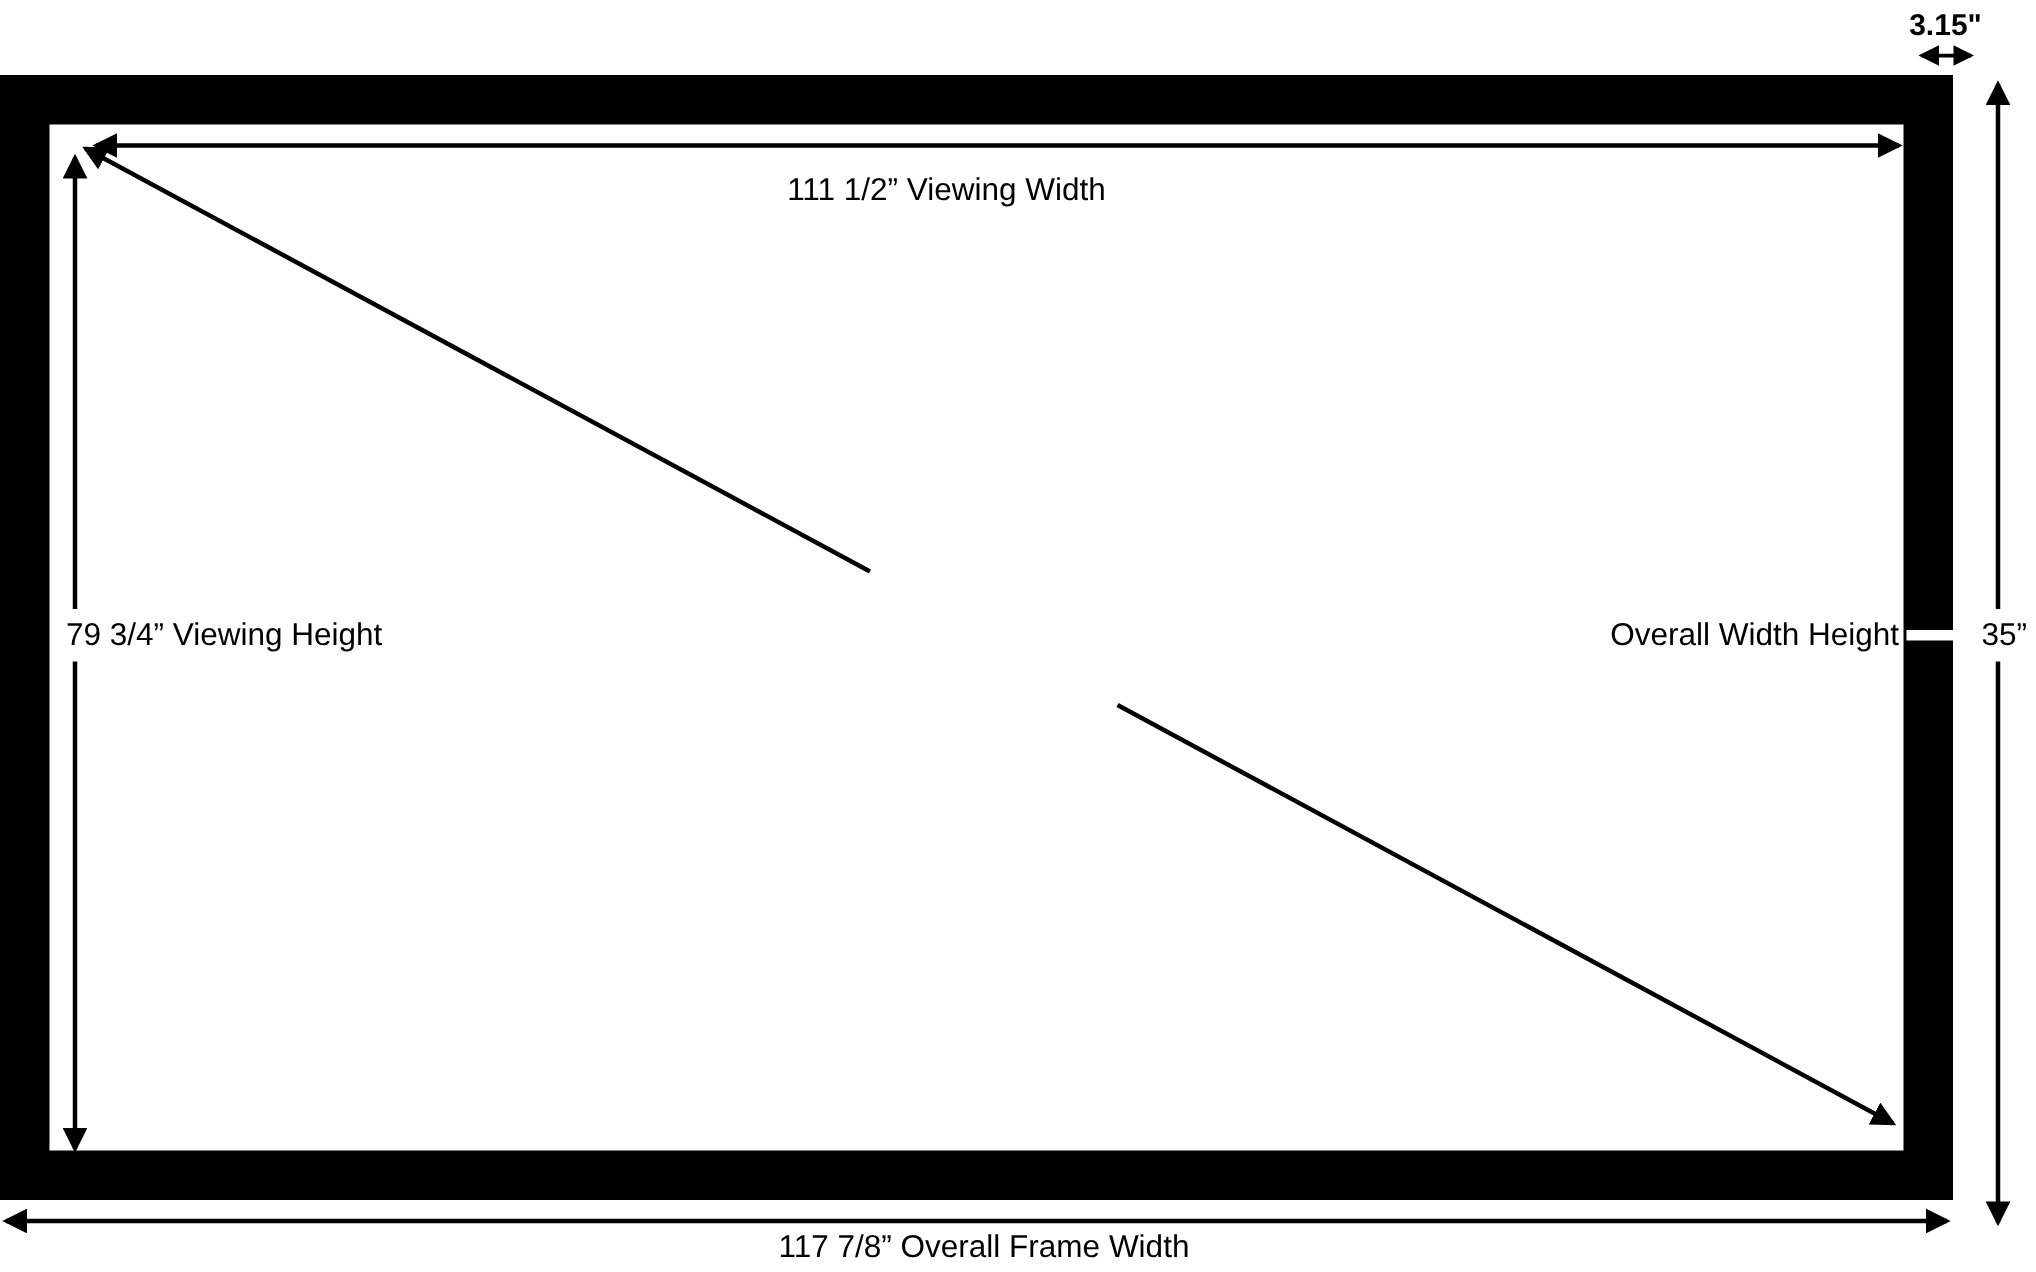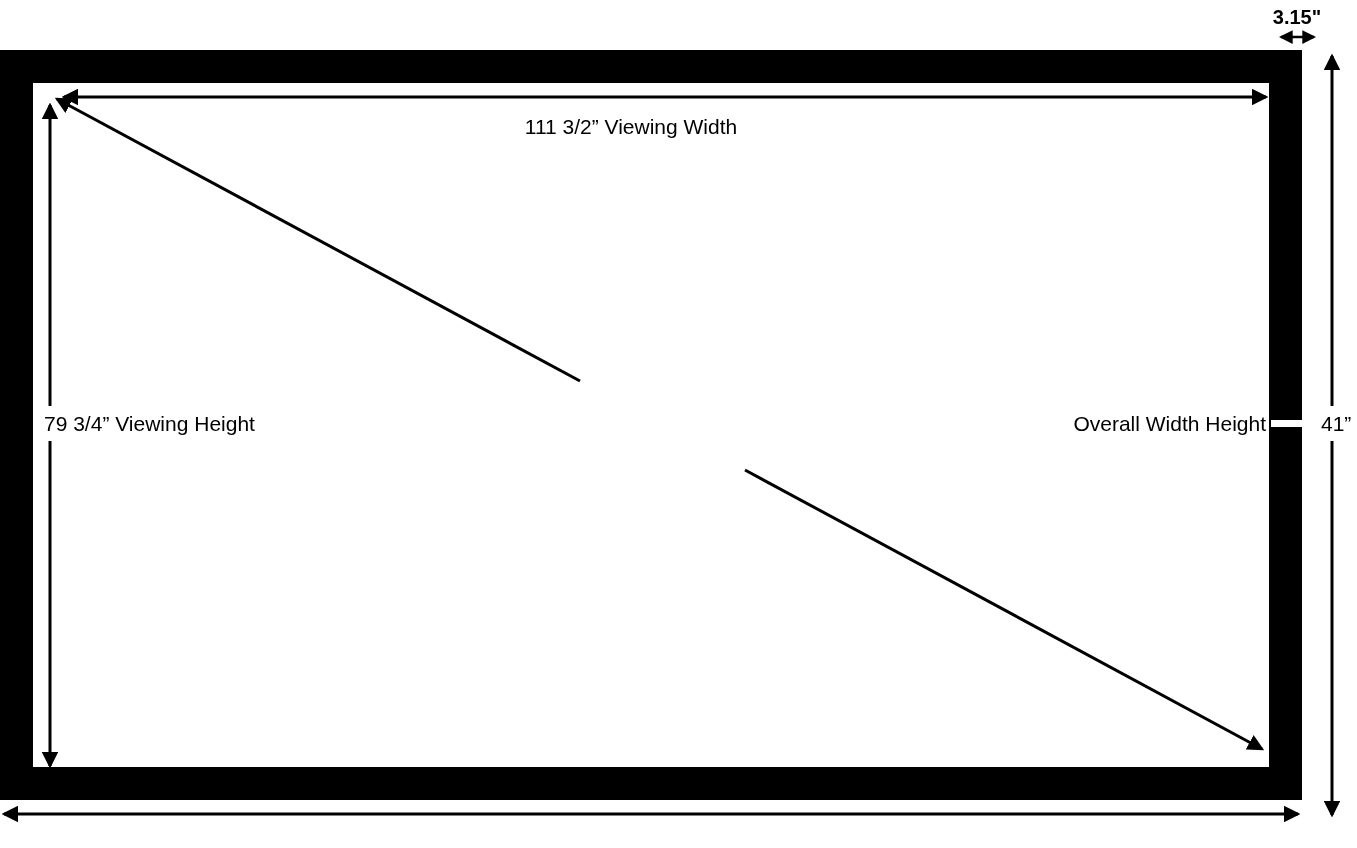--- a/index.html
+++ b/index.html
@@ -81,25 +81,26 @@
       <line x1="4" y1="814" x2="1298" y2="814" marker-start="url(#arrow)" marker-end="url(#arrow)"></line>
     </g>
 
     <g stroke="#000000" stroke-width="2.5">
       <line x1="1281" y1="37" x2="1314" y2="37" marker-start="url(#arrow)" marker-end="url(#arrow)"></line>
     </g>
 
     <rect x="1271" y="420" width="34" height="7" fill="#ffffff"></rect>
   </svg>
 
-  <div class="label center" style="left:631px; top:115px;">111 3/2” Viewing Width</div>
+  <div class="label center" style="left:631px; top:115px;">111 1/2” Viewing Width</div>
 
   <div class="label" style="left:44px; top:412px;">79 3/4” Viewing Height</div>
 
 
   <div class="label right-anchor" style="right:91px; top:412px;">Overall Width Height</div>
 
-  <div class="label" style="left:1321px; top:412px;">41”</div>
+  <div class="label" style="left:1321px; top:412px;">35”</div>
 
+  <div class="label center" style="left:656px; top:820px;">117 7/8” Overall Frame Width</div>
 
   <div class="label bold center" style="left:1297px; top:5px;">3.15"</div>
 
 </div>
 
 </body></html>

